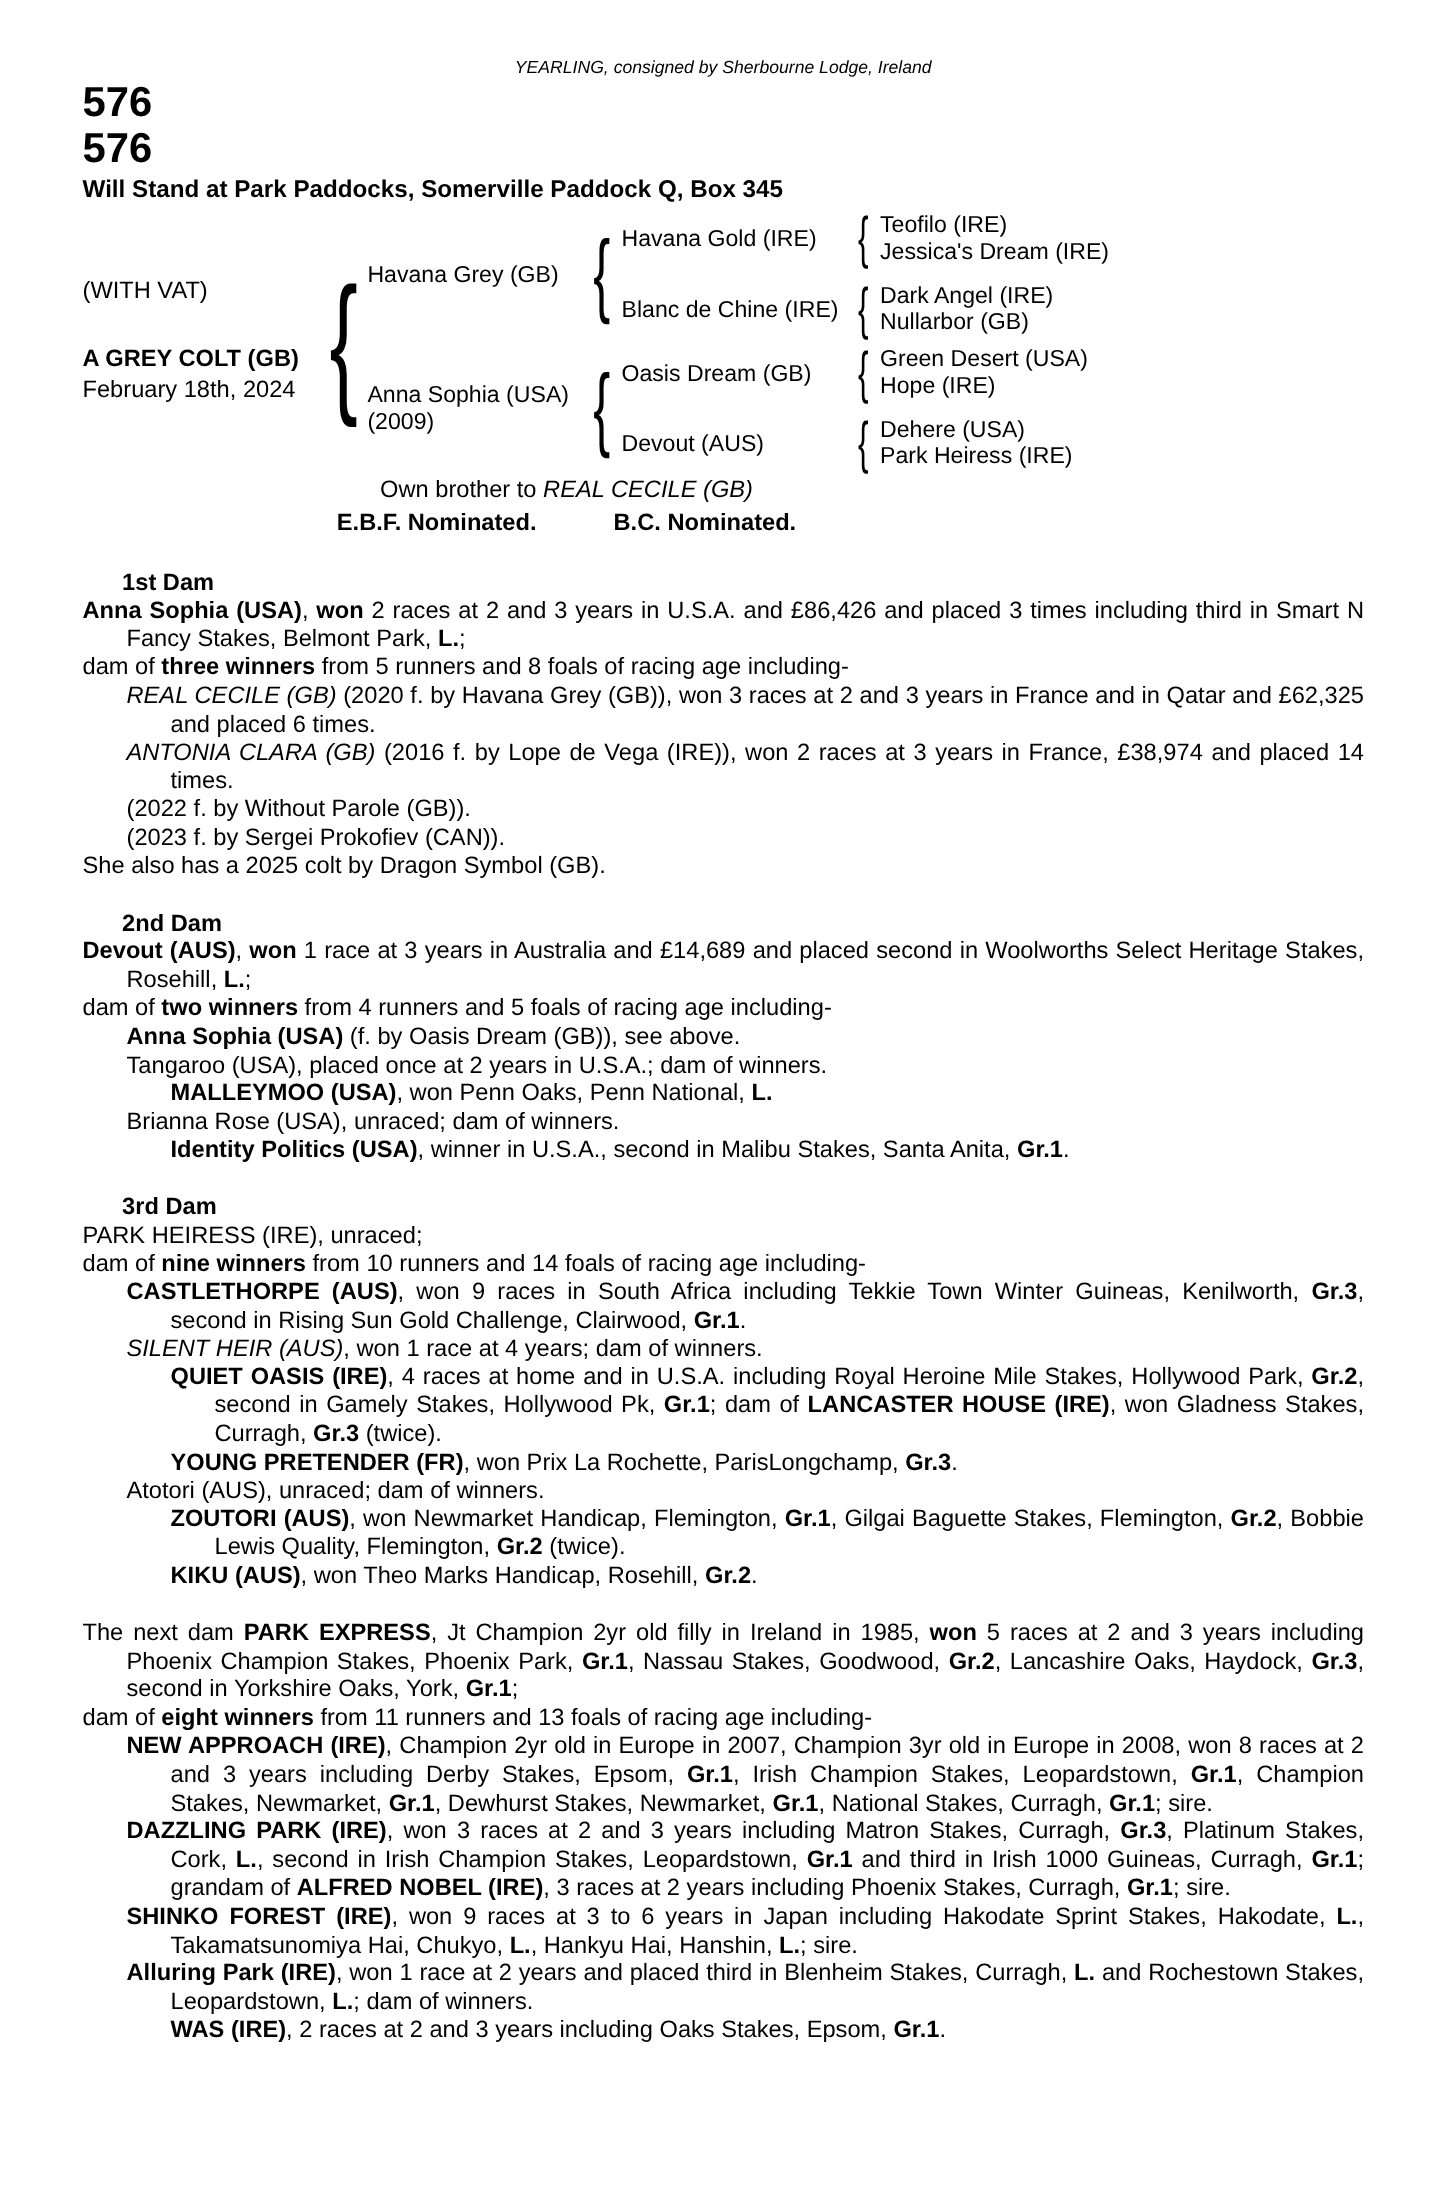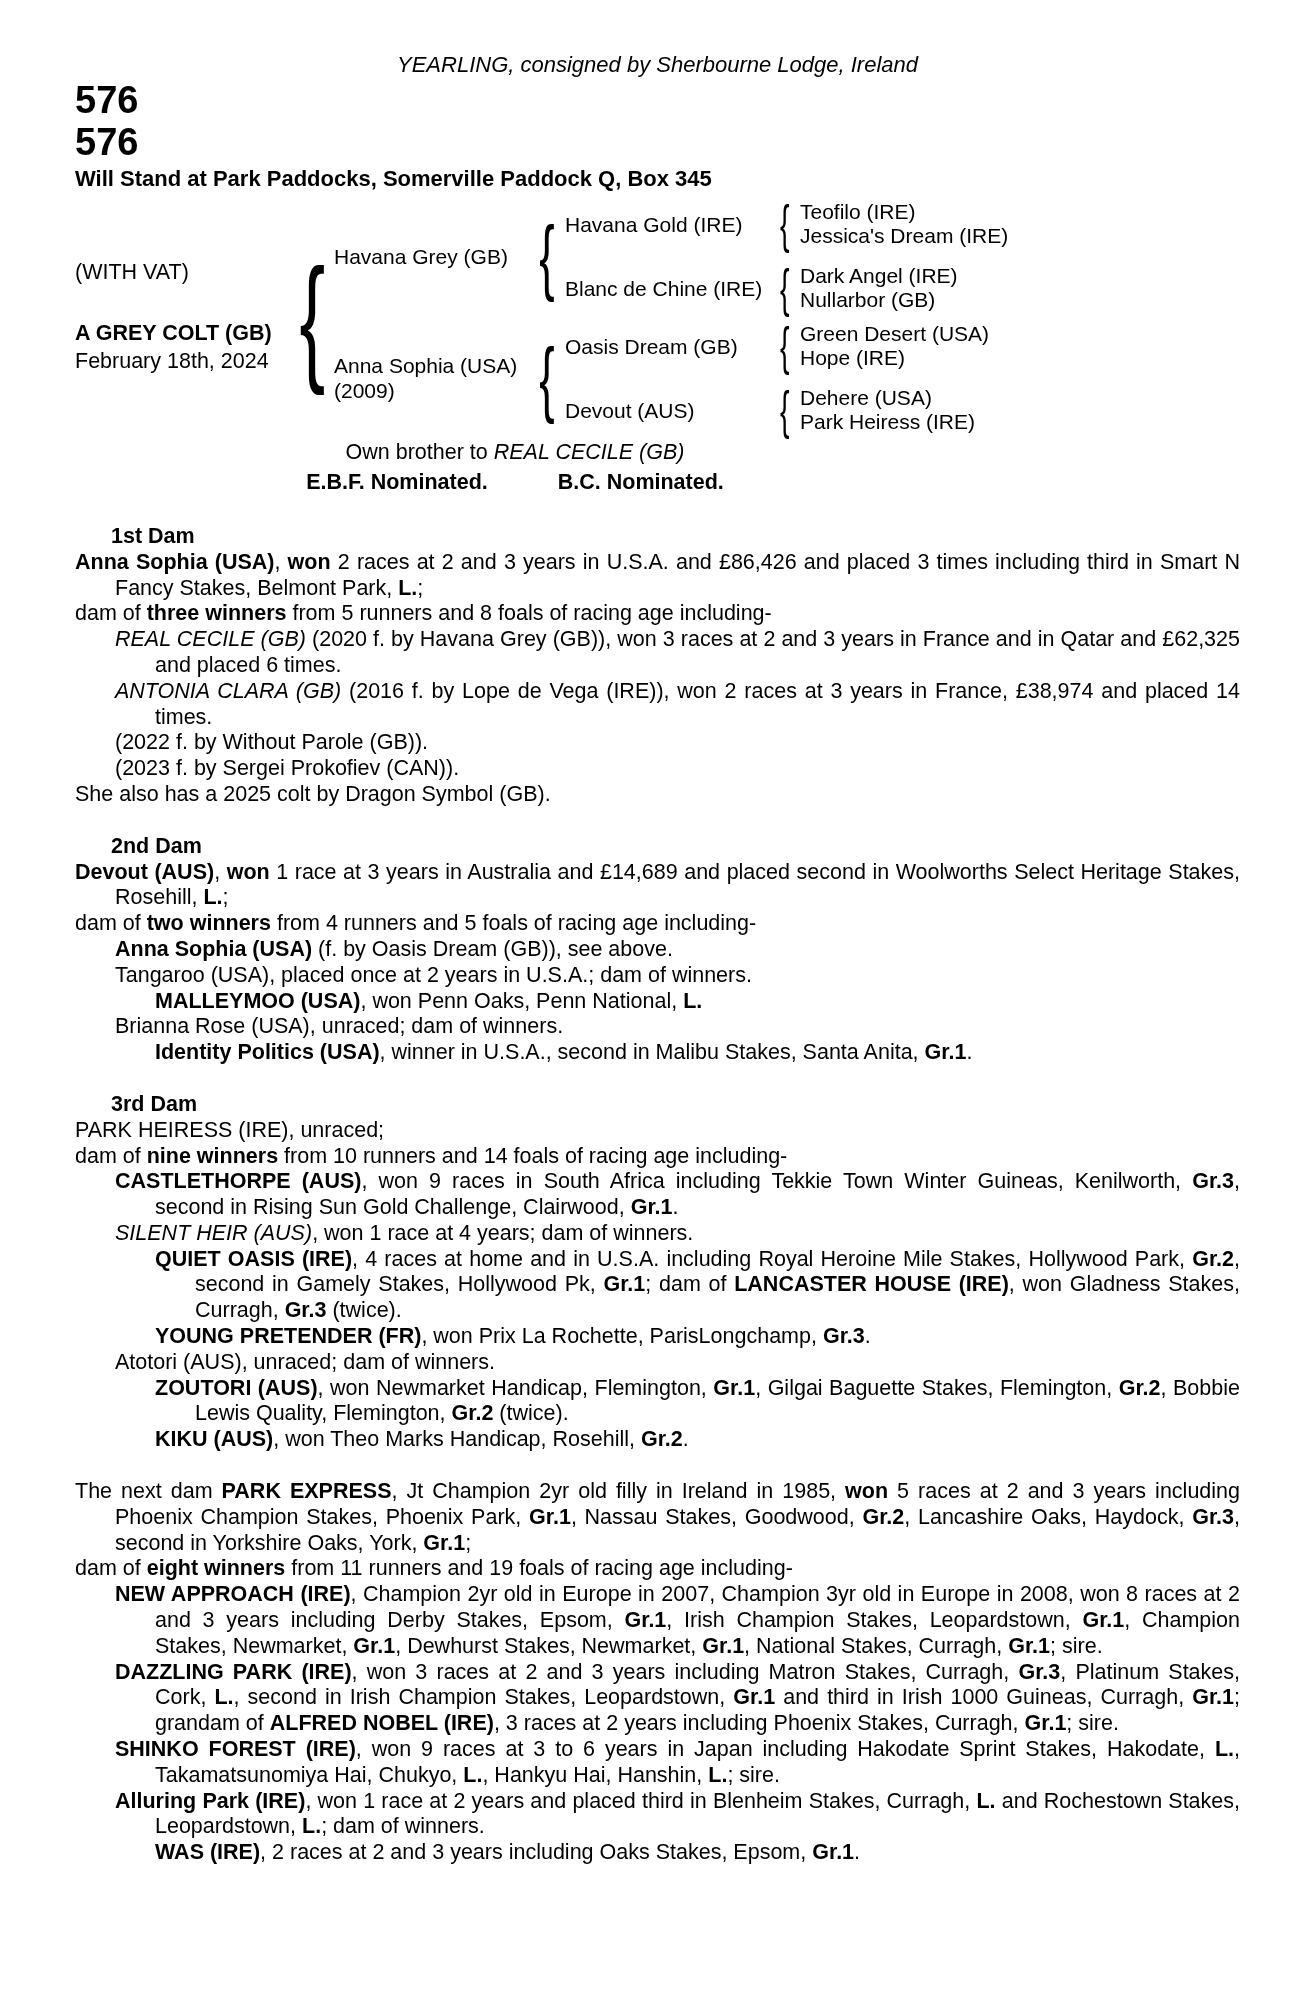--- a/index.html
+++ b/index.html
@@ -6,21 +6,21 @@
   html, body { background:#ffffff; }
   body {
     width:1315px; height:2000px; margin:0 auto; color:#000;
     font-family:"Liberation Sans", sans-serif; font-size:21.5px; line-height:1.2;
   }
   .page { padding:52px 75px 40px 75px; }
 
   .b  { font-weight:700; }
   .it { font-style:italic; }
 
-  .consignor { text-align:center; font-style:italic; font-size:22px; }
+  .consignor { text-align:center; font-style:italic; font-size:16px; }
   .lot-row { display:flex; justify-content:space-between; align-items:baseline; margin-top:2px;flex-direction:column; }
   .lot { font-size:38px; font-weight:700; line-height:1.1; }
   .stand { font-weight:700; font-size:22px; margin-top:2px; }
 
   
   .pedigree { display:flex; align-items:center; margin-top:8px; }
   .ped-col1 { width:215px; flex:0 0 auto; }
   .ped-col1 .vat { margin-bottom:2px; }
   .ped-col1 .colt { font-weight:700; margin-bottom:2px;margin-top:36px; }
   .gen2 { display:flex; flex-direction:column; row-gap:10px; }
@@ -164,21 +164,21 @@
         <div class="para" style="padding-left: 80px; text-indent: -40px;"><span class="b">CASTLETHORPE (AUS)</span><span>, won 9 races in South Africa including Tekkie Town Winter Guineas, Kenilworth, </span><span class="b">Gr.3</span><span>, second in Rising Sun Gold Challenge, Clairwood, </span><span class="b">Gr.1</span><span>.</span></div>
         <div class="para" style="padding-left: 80px; text-indent: -40px;"><span class="it">SILENT HEIR (AUS)</span><span>, won 1 race at 4 years; dam of winners.</span></div>
         <div class="para" style="padding-left: 120px; text-indent: -40px;"><span class="b">QUIET OASIS (IRE)</span><span>, 4 races at home and in U.S.A. including Royal Heroine Mile Stakes, Hollywood Park, </span><span class="b">Gr.2</span><span>, second in Gamely Stakes, Hollywood Pk, </span><span class="b">Gr.1</span><span>; dam of </span><span class="b">LANCASTER HOUSE (IRE)</span><span>, won Gladness Stakes, Curragh, </span><span class="b">Gr.3</span><span> (twice).</span></div>
         <div class="para" style="padding-left: 120px; text-indent: -40px;"><span class="b">YOUNG PRETENDER (FR)</span><span>, won Prix La Rochette, ParisLongchamp, </span><span class="b">Gr.3</span><span>.</span></div>
         <div class="para" style="padding-left: 80px; text-indent: -40px;"><span>Atotori (AUS), unraced; dam of winners.</span></div>
         <div class="para" style="padding-left: 120px; text-indent: -40px;"><span class="b">ZOUTORI (AUS)</span><span>, won Newmarket Handicap, Flemington, </span><span class="b">Gr.1</span><span>, Gilgai Baguette Stakes, Flemington, </span><span class="b">Gr.2</span><span>, Bobbie Lewis Quality, Flemington, </span><span class="b">Gr.2</span><span> (twice).</span></div>
         <div class="para" style="padding-left: 120px; text-indent: -40px;"><span class="b">KIKU (AUS)</span><span>, won Theo Marks Handicap, Rosehill, </span><span class="b">Gr.2</span><span>.</span></div>
       </section>
       <section class="dam-section">
         <div class="para" style="padding-left: 40px; text-indent: -40px;"><span>The next dam </span><span class="b">PARK EXPRESS</span><span>, Jt Champion 2yr old filly in Ireland in 1985, </span><span class="b">won</span><span> 5 races at 2 and 3 years including Phoenix Champion Stakes, Phoenix Park, </span><span class="b">Gr.1</span><span>, Nassau Stakes, Goodwood, </span><span class="b">Gr.2</span><span>, Lancashire Oaks, Haydock, </span><span class="b">Gr.3</span><span>, second in Yorkshire Oaks, York, </span><span class="b">Gr.1</span><span>;</span></div>
-        <div class="para" style="padding-left: 40px; text-indent: -40px;"><span>dam of </span><span class="b">eight winners</span><span> from 11 runners and 19 foals of racing age including-</span></div>
+        <div class="para" style="padding-left: 40px; text-indent: -40px;"><span>dam of </span><span class="b">eight winners</span><span> from 11 runners and 13 foals of racing age including-</span></div>
         <div class="para" style="padding-left: 80px; text-indent: -40px;"><span class="b">NEW APPROACH (IRE)</span><span>, Champion 2yr old in Europe in 2007, Champion 3yr old in Europe in 2008, won 8 races at 2 and 3 years including Derby Stakes, Epsom, </span><span class="b">Gr.1</span><span>, Irish Champion Stakes, Leopardstown, </span><span class="b">Gr.1</span><span>, Champion Stakes, Newmarket, </span><span class="b">Gr.1</span><span>, Dewhurst Stakes, Newmarket, </span><span class="b">Gr.1</span><span>, National Stakes, Curragh, </span><span class="b">Gr.1</span><span>; sire.</span></div>
         <div class="para" style="padding-left: 80px; text-indent: -40px;"><span class="b">DAZZLING PARK (IRE)</span><span>, won 3 races at 2 and 3 years including Matron Stakes, Curragh, </span><span class="b">Gr.3</span><span>, Platinum Stakes, Cork, </span><span class="b">L.</span><span>, second in Irish Champion Stakes, Leopardstown, </span><span class="b">Gr.1</span><span> and third in Irish 1000 Guineas, Curragh, </span><span class="b">Gr.1</span><span>; grandam of </span><span class="b">ALFRED NOBEL (IRE)</span><span>, 3 races at 2 years including Phoenix Stakes, Curragh, </span><span class="b">Gr.1</span><span>; sire.</span></div>
         <div class="para" style="padding-left: 80px; text-indent: -40px;"><span class="b">SHINKO FOREST (IRE)</span><span>, won 9 races at 3 to 6 years in Japan including Hakodate Sprint Stakes, Hakodate, </span><span class="b">L.</span><span>, Takamatsunomiya Hai, Chukyo, </span><span class="b">L.</span><span>, Hankyu Hai, Hanshin, </span><span class="b">L.</span><span>; sire.</span></div>
         <div class="para" style="padding-left: 80px; text-indent: -40px;"><span class="b">Alluring Park (IRE)</span><span>, won 1 race at 2 years and placed third in Blenheim Stakes, Curragh, </span><span class="b">L.</span><span> and Rochestown Stakes, Leopardstown, </span><span class="b">L.</span><span>; dam of winners.</span></div>
         <div class="para" style="padding-left: 120px; text-indent: -40px;"><span class="b">WAS (IRE)</span><span>, 2 races at 2 and 3 years including Oaks Stakes, Epsom, </span><span class="b">Gr.1</span><span>.</span></div>
       </section>
     </div>
 
 </div>
 

